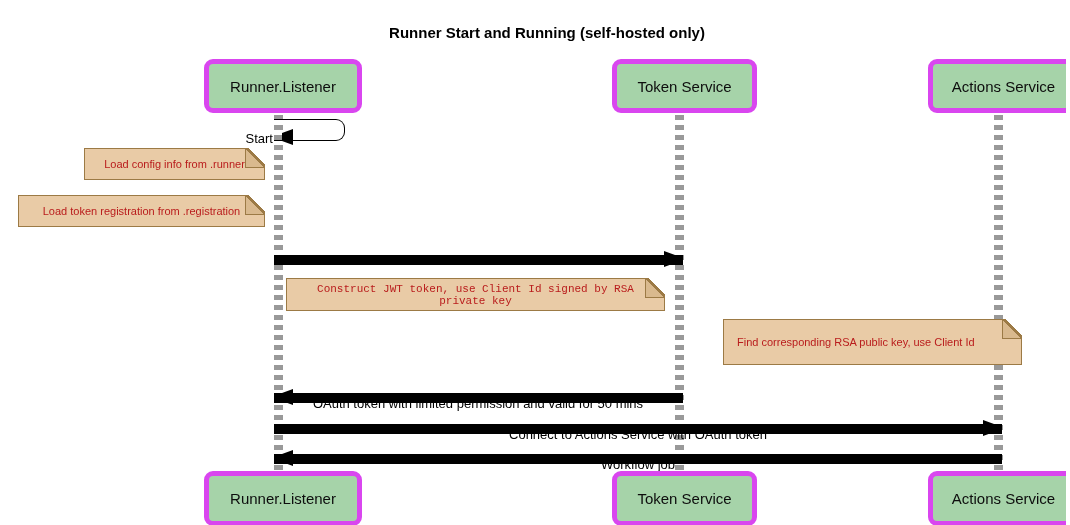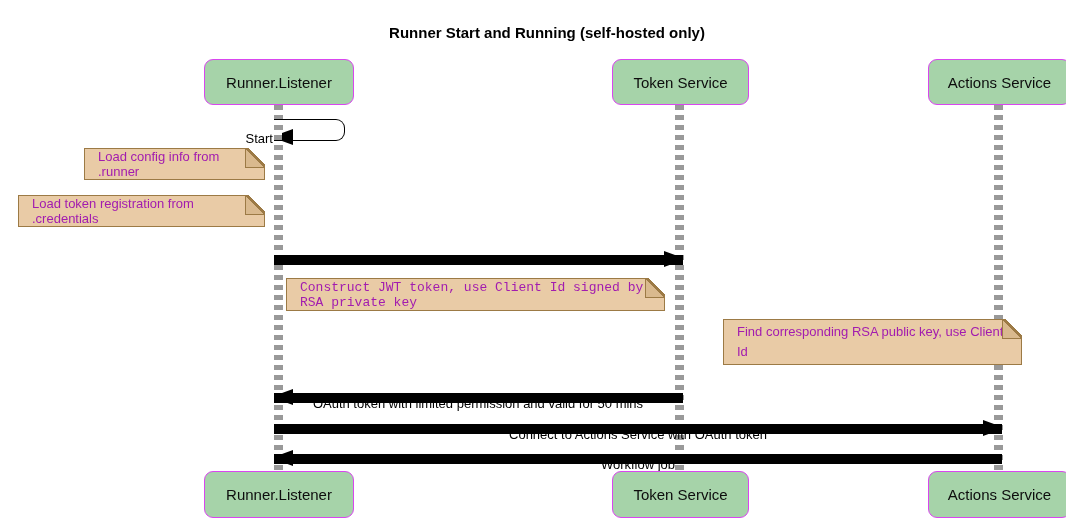--- a/index.html
+++ b/index.html
@@ -11,21 +11,21 @@
   .title {
     position:absolute; left:0; top:12px; width:1070px;
     text-align:center; font-size:15px; font-weight:bold; color:#000;
   }
   .lifeline {
     position:absolute; top:87px; height:376px; width:1px;
     background:repeating-linear-gradient(to bottom,#999 0 5px,transparent 5px 10px);
   }
   .participant {
     position:absolute; height:36px; background:#a6d3a9;
-    border:1px solid #d946ef; border-radius:9px;
+    border:5px solid #d946ef; border-radius:9px;
     display:flex; align-items:center; justify-content:center;
     font-size:15px; color:#0d0d0d;
   }
   .msg-line { position:absolute; height:1.5px; background:#000; }
   .arrow-right {
     position:absolute; width:0; height:0;
     border-top:4.5px solid transparent; border-bottom:4.5px solid transparent;
     border-left:11px solid #000;
   }
   .arrow-left {
@@ -37,23 +37,24 @@
     position:absolute; height:16px; line-height:16px;
     font-size:13px; color:#000; text-align:center; white-space:nowrap;margin-top:16px;
   }
   .self-loop {
     position:absolute; left:266px; top:111px; width:62px; height:12px;
     border:1.5px solid #000; border-left:none;
     border-radius:0 9px 9px 0;
   }
   .note {
     position:absolute; background:#e9cba6; border:1px solid #9c7a45;
-    font-size:13px; color:#a21caf;
+    font-size:11px; color:#b91c1c;
     display:flex; align-items:center; justify-content:center;
     padding:0 9px;
+    text-align:center;
   }
   .note.multiline {
     flex-direction:column; align-items:flex-start; justify-content:center;
     line-height:20px;
     margin-left:36px;
   }
   .fold {
     position:absolute; top:-1px; right:-1px; width:11px; height:11px;
     background:linear-gradient(225deg,#ffffff 0 44%,#9c7a45 44% 54%,#d9b98e 54% 100%);
     border-left:1px solid #9c7a45; border-bottom:1px solid #9c7a45;
@@ -84,21 +85,21 @@
   <div class="self-loop"></div>
   <div class="arrow-left" style="left:266px; top:121px;"></div>
 
   <div class="note" style="left:76px; top:140px; width:161px; height:30px;">
     <span class="fold"></span>
     <span>Load config info from .runner</span>
   </div>
 
   <div class="note" style="left:10px; top:187px; width:227px; height:30px;">
     <span class="fold"></span>
-    <span>Load token registration from .credentials</span>
+    <span>Load token registration from .registration</span>
   </div>
 
   <div class="msg-line" style="left:266px; top:247px; width:401px;"></div>
   <div class="arrow-right" style="left:656px; top:243px;"></div>
 
   <div class="note" style="left:278px; top:270px; width:359px; height:31px;font-family:Liberation Mono, monospace;">
     <span class="fold"></span>
     <span>Construct JWT token, use Client Id signed by RSA private key</span>
   </div>
 

